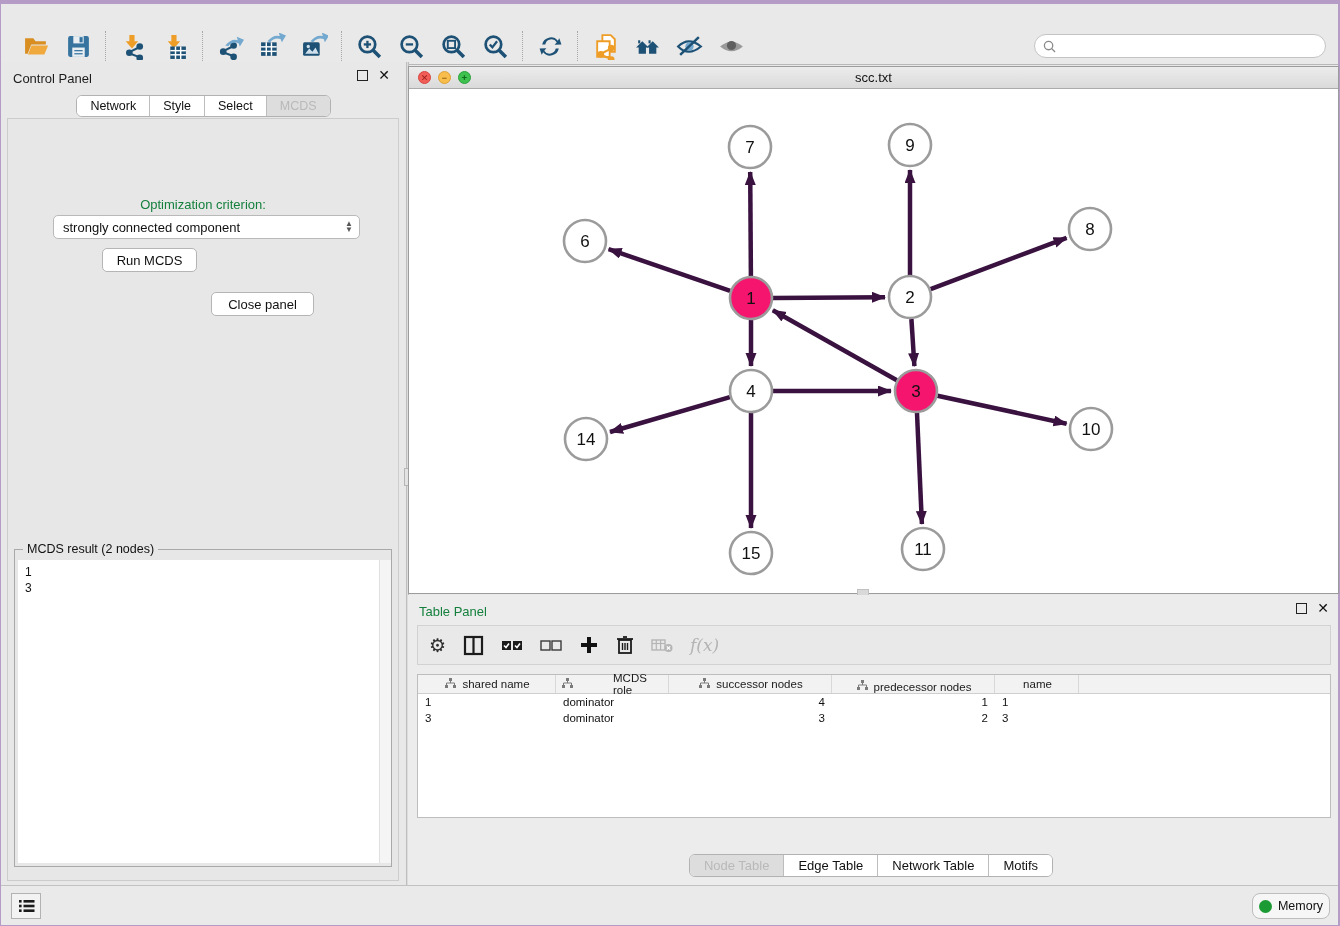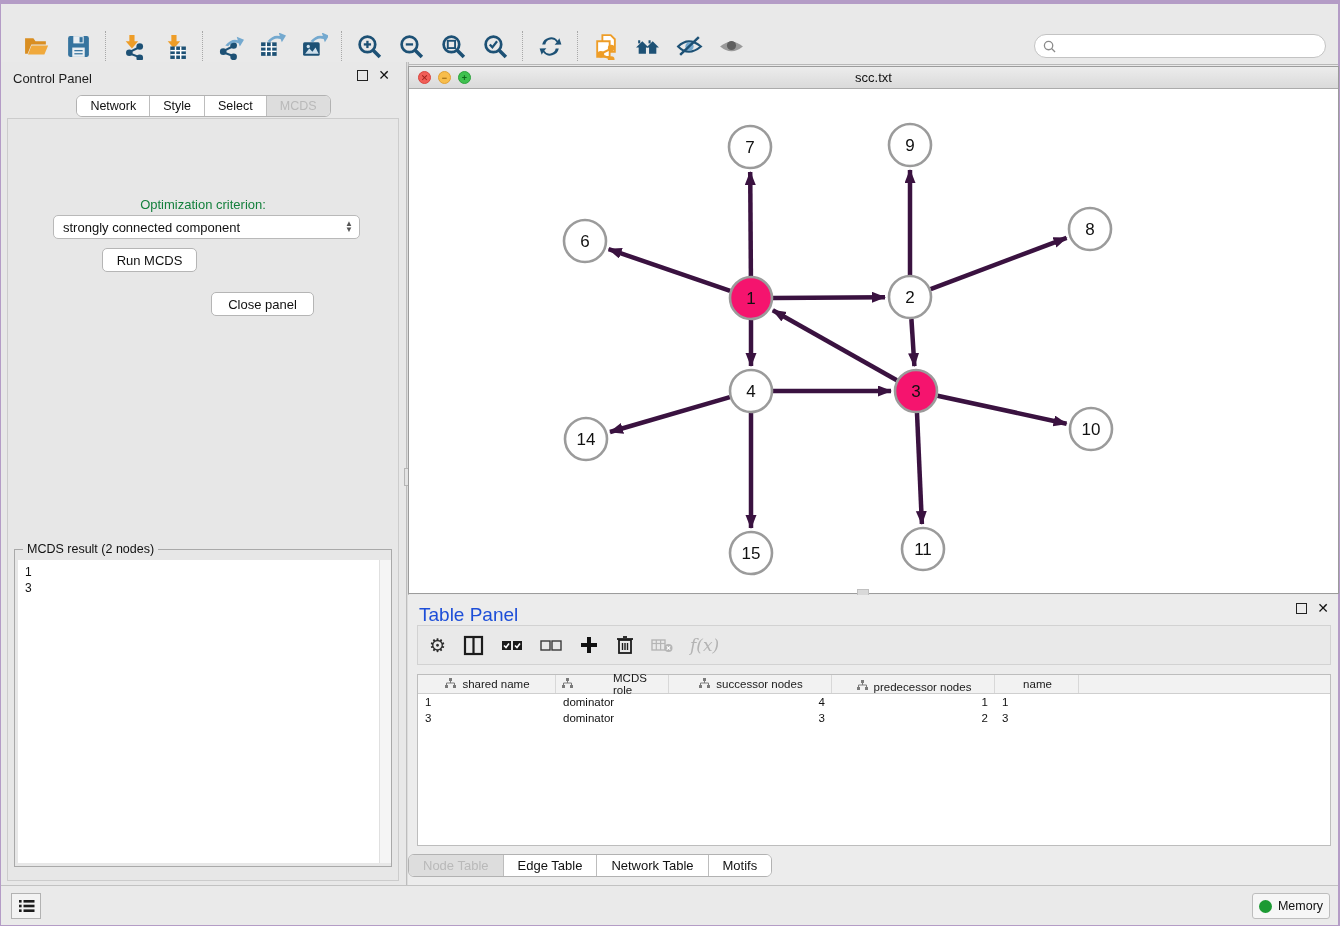--- a/index.html
+++ b/index.html
@@ -82,48 +82,48 @@
   .dot-red { background:#f15e57; border:1px solid #d8453e; color:#9d1f1a; }
   .dot-yellow { background:#f8bd4b; border:1px solid #dfa136; color:#98660e; }
   .dot-green { background:#3fc14f; border:1px solid #2da13c; color:#0e6b1c; }
   .net-title { position:absolute; left:0; right:0; top:3px; text-align:center; font-size:13px; color:#111; }
   .net-canvas { position:absolute; left:0; top:22px; right:0; bottom:0; background:#fff; }
   .h-grip { position:absolute; left:448px; bottom:-3px; width:12px; height:7px; background:#d9d9d9;
     border:1px solid #c0c0c0; cursor:row-resize; }
 
   
   .table-panel { position:absolute; left:407px; top:591px; right:0; bottom:40px; background:#ececec; }
-  .tp-title { position:absolute; left:11px; top:9px; font-size:19px; color:#1d4ed8; }
+  .tp-title { position:absolute; left:11px; top:9px; font-size:13px; color:#15803d; }
   .tp-ctrls { position:absolute; right:9px; top:8px; display:flex; gap:10px; align-items:center; }
   .tp-toolbar { position:absolute; left:9px; right:7px; top:30px; height:40px; background:#e9e9e9;
     border:1px solid #d2d2d2; display:flex; align-items:center; gap:17px; padding-left:11px; }
   .tp-tool { display:flex; align-items:center; justify-content:center; cursor:pointer; }
   .gear-glyph { font-size:19px; color:#2d2d2d; font-family:"DejaVu Sans",sans-serif; line-height:19px; }
   .fx-glyph { font-family:"DejaVu Serif",serif; font-style:italic; font-size:17px; color:#b3b3b3; }
 
-  .data-table { position:absolute; left:9px; right:7px; top:79px; height:172px; background:#fff;
+  .data-table { position:absolute; left:9px; right:7px; top:79px; height:144px; background:#fff;
     border:1px solid #bdbdbd; }
   .dt-header { display:flex; height:19px; background:#f2f2f2; border-bottom:1px solid #cfcfcf; }
   .dt-hcell { display:flex; align-items:center; gap:6px; font-size:11.5px; color:#1a1a1a;
     border-right:1px solid #d8d8d8; padding:0 4px 0 6px; cursor:pointer; justify-content:center; }
   .dt-row { display:flex; height:16px; }
   .dt-cell { font-size:11.5px; color:#111; padding:0 7px; line-height:16px;
     white-space:nowrap; overflow:hidden; cursor:default; }
   .dt-cell.al-r { text-align:right; }
 
-  .tp-tabs { position:absolute; left:0; right:4px; bottom:8px; }
+  .tp-tabs { position:absolute; left:0; right:4px; bottom:8px; text-align:center; }
   .tp-tabs .seg-item { font-size:13px; padding:3px 14px; }
 
   
   .statusbar { position:absolute; left:0; right:0; bottom:0; height:40px; background:#eaeaea;
     border-top:1px solid #c2c2c2; }
   .status-left-btn { position:absolute; left:10px; top:7px; width:30px; height:26px; background:#f3f3f3;
     border:1px solid #b2b2b2; display:flex; align-items:center; justify-content:center; cursor:pointer; }
   .memory-btn { position:absolute; right:8px; top:7px; width:78px; height:26px; background:#f6f6f6;
-    border:1px solid #bdbdbd; border-radius:3px; display:flex; align-items:center;
+    border:1px solid #bdbdbd; border-radius:8px; display:flex; align-items:center;
     justify-content:center; gap:6px; font-size:12.5px; color:#111; cursor:pointer; }
   .mem-dot { width:13px; height:13px; border-radius:50%; background:#1c9a33; }
 </style>
 </head>
 <body>
 
 <div id="app">
   <div class="win">
 
 

